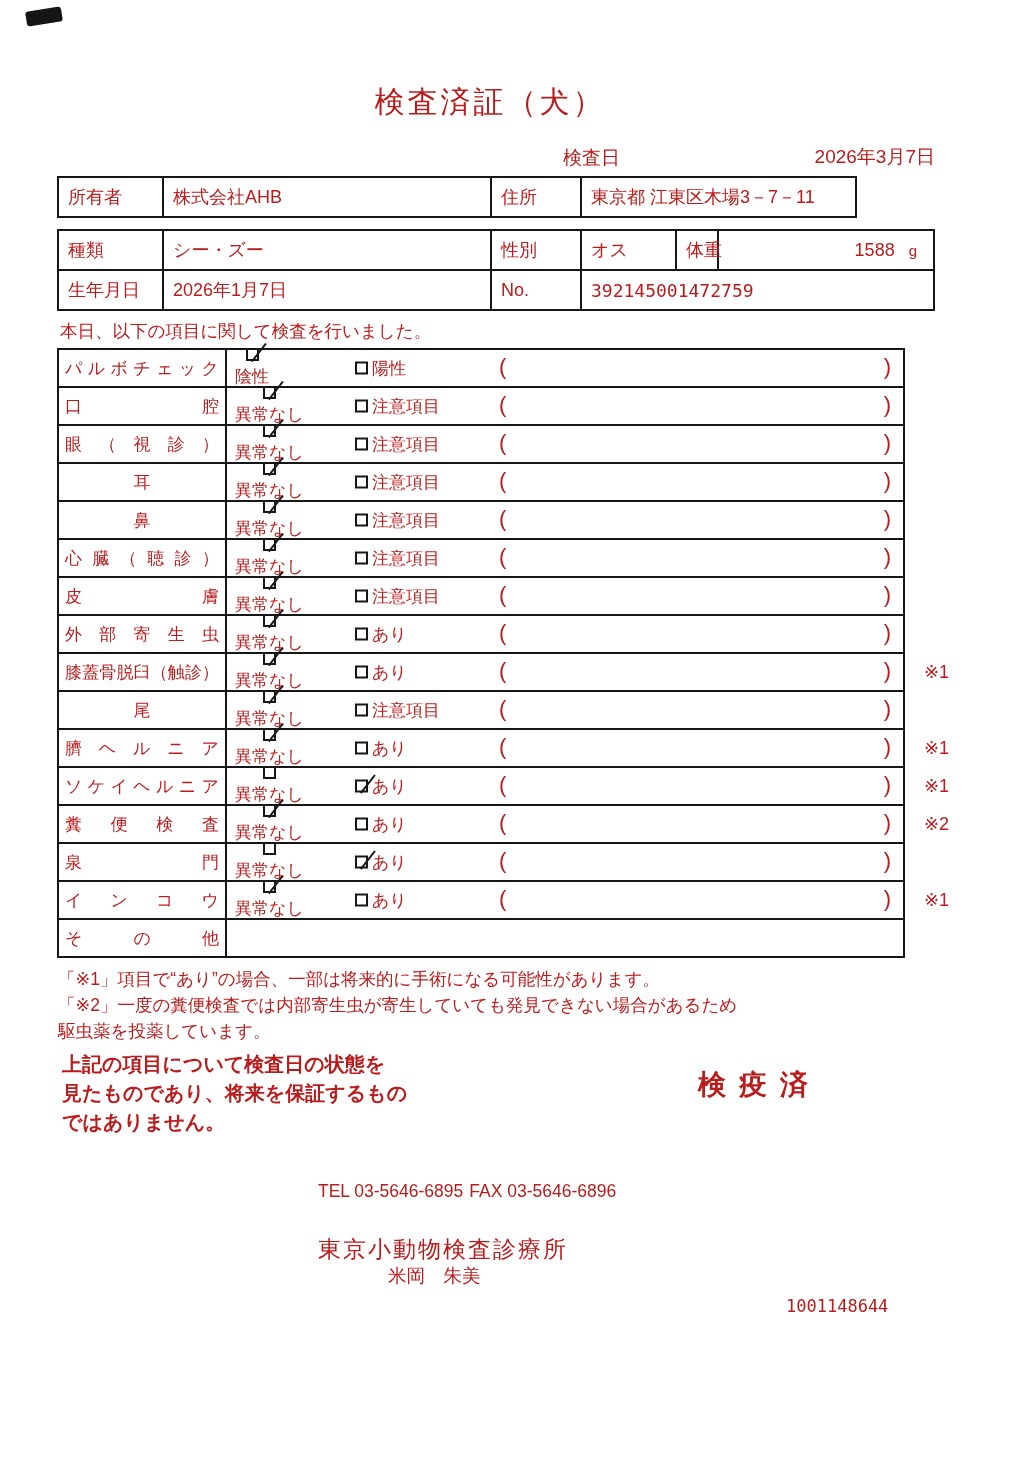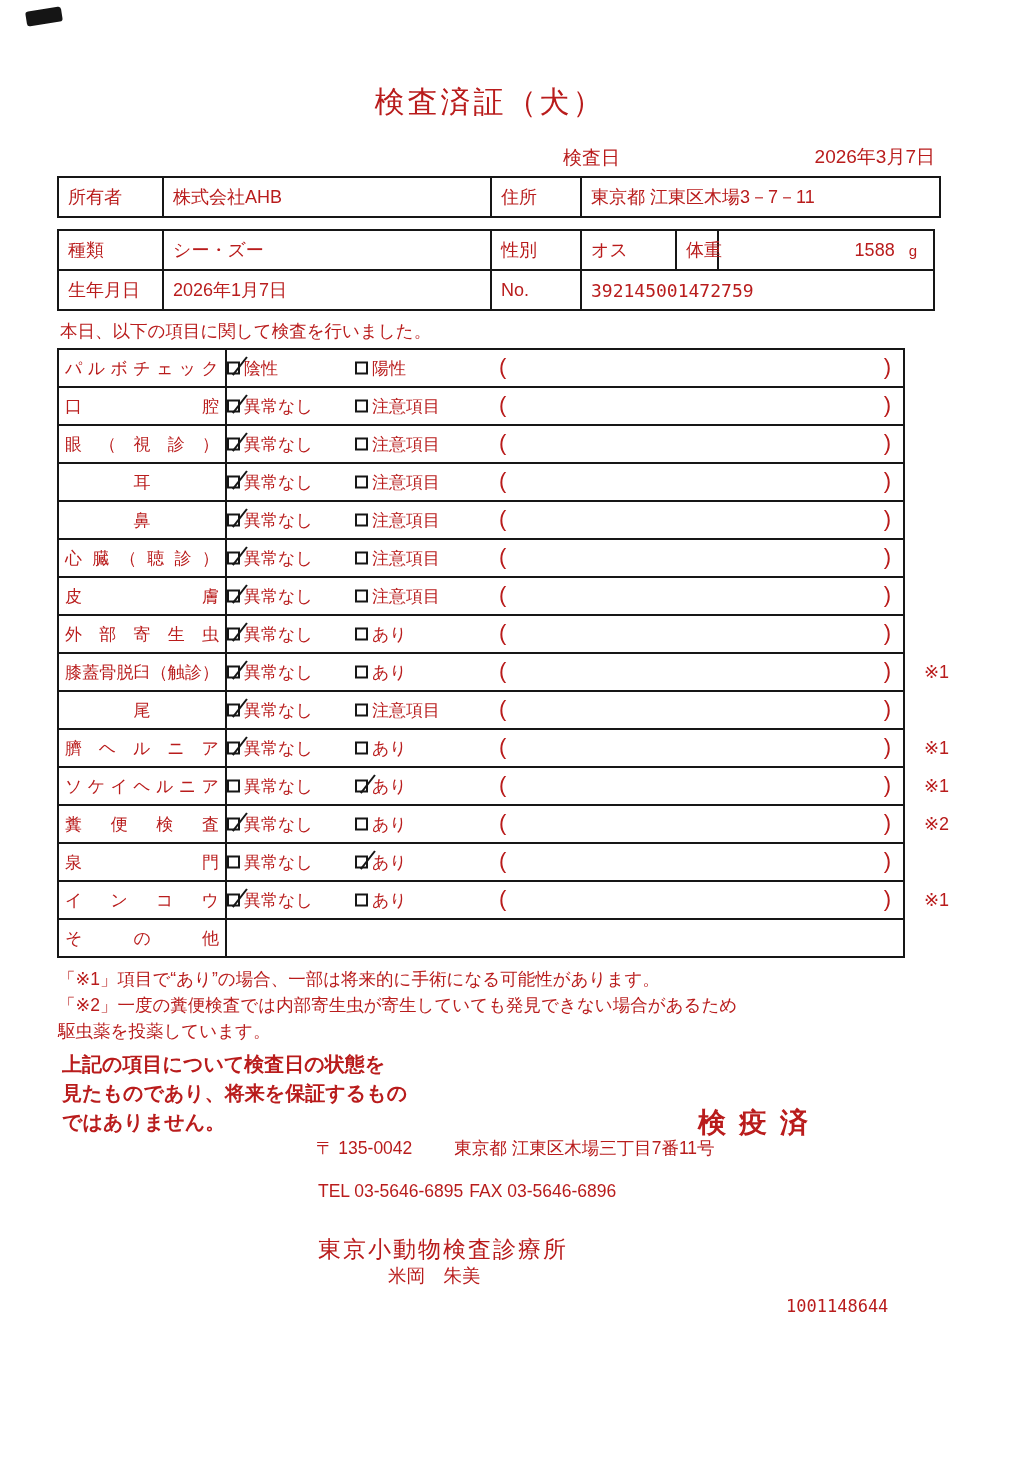--- a/index.html
+++ b/index.html
@@ -11,21 +11,21 @@
     color:#b91c1c;
     overflow:hidden;
     margin:0 auto;
   }
   .corner-mark{position:absolute;left:26px;top:9px;width:36px;height:15px;background:#151515;border-radius:3px;transform:rotate(-9deg);}
   .doc-title{position:absolute;top:82px;left:0;width:980px;text-align:center;font-size:30px;letter-spacing:3px;font-weight:500;}
   .date-label{position:absolute;left:563px;top:145px;font-size:19px;}
   .date-value{position:absolute;left:765px;top:144px;width:170px;text-align:right;font-size:19px;}
 
   .tbl{position:absolute;left:57px;border:2px solid #161616;box-sizing:border-box;background:#fff;}
-  .tbl1{top:176px;width:884px;}
+  .tbl1{top:176px;width:800px;}
   .tbl2{top:229px;width:878px;}
   .trow{display:flex;height:38px;}
   .trow+.trow{border-top:2px solid #161616;}
   .tcell{display:flex;align-items:center;padding:0 9px;font-size:18px;box-sizing:border-box;border-right:2px solid #161616;white-space:nowrap;}
   .tcell.last{border-right:none;}
   .c-label{width:105px;}
   .c-wide{width:328px;}
   .c-mid{width:90px;}
   .c-sex{width:95px;}
   .c-wt{width:42px;}
@@ -35,32 +35,32 @@
 
   .intro{position:absolute;left:60px;top:319px;font-size:17.5px;}
 
   .itable{position:absolute;left:57px;top:348px;width:848px;border:2px solid #161616;box-sizing:border-box;background:#fff;}
   .irow{position:relative;display:flex;height:36px;}
   .irow+.irow{border-top:2px solid #161616;}
   .ilabel{width:168px;border-right:2px solid #161616;box-sizing:border-box;display:flex;justify-content:space-between;align-items:center;padding:0 6px;font-size:17px;}
   .ilabel.single{justify-content:center;}
   .iopts{position:relative;flex:1;font-size:17px;}
   .opt{position:absolute;top:50%;transform:translateY(-50%);display:flex;align-items:center;gap:4px;white-space:nowrap;}
-  .opt.o1{left:0;}
+  .opt.o1{left:8px;flex-direction:column;}
   .opt.o2{left:128px;}
   .cb{position:relative;width:13px;height:13px;border:2px solid #161616;box-sizing:border-box;display:inline-block;flex:0 0 auto;}
   .cb.checked::after{content:"";position:absolute;left:3px;bottom:-2px;height:23px;border-left:2px solid #161616;transform:rotate(38deg);transform-origin:bottom left;}
   .paren{position:absolute;top:50%;transform:translateY(-52%);font-size:22px;font-weight:300;}
   .paren.open{left:272px;}
   .paren.close{right:12px;}
   .note{position:absolute;right:-46px;top:50%;transform:translateY(-50%);font-size:18px;white-space:nowrap;}
 
   .footnotes{position:absolute;left:58px;top:966px;font-size:17.5px;line-height:26px;}
   .disclaimer{position:absolute;left:62px;top:1050px;font-size:20px;line-height:29px;font-weight:600;}
-  .stamp{position:absolute;left:698px;top:1104px;font-size:28px;letter-spacing:13px;font-weight:600;white-space:nowrap;}
+  .stamp{position:absolute;left:698px;top:1066px;font-size:28px;letter-spacing:13px;font-weight:600;white-space:nowrap;}
 
   .clinic-line1{position:absolute;left:316px;top:1136px;display:flex;gap:42px;font-size:17.5px;}
   .clinic-line2{position:absolute;left:318px;top:1181px;display:flex;gap:6px;font-size:17.5px;}
   .clinic-name{position:absolute;left:318px;top:1226px;font-size:23px;letter-spacing:2px;margin-top:8px;}
   .vet-name{position:absolute;left:388px;top:1263px;font-size:18.5px;}
   .serial{position:absolute;left:786px;top:1296px;font-size:17px;}
 </style>
 </head>
 <body>
 
@@ -428,24 +428,20 @@
   </div>
 
   <div class="disclaimer">
     <div>上記の項目について検査日の状態を</div>
     <div>見たものであり、将来を保証するもの</div>
     <div>ではありません。</div>
   </div>
 
   <div class="stamp">検疫済</div>
 
-  <div class="clinic-line1">
-    <span>〒 135-0042</span>
-    <span>東京都 江東区木場三丁目7番11号</span>
-  </div>
   <div class="clinic-line2">
     <span>TEL 03-5646-6895</span>
     <span>FAX 03-5646-6896</span>
   </div>
   <div class="clinic-name">東京小動物検査診療所</div>
   <div class="vet-name">米岡　朱美</div>
   <div class="serial mono">1001148644</div>
 
 </div>
 

